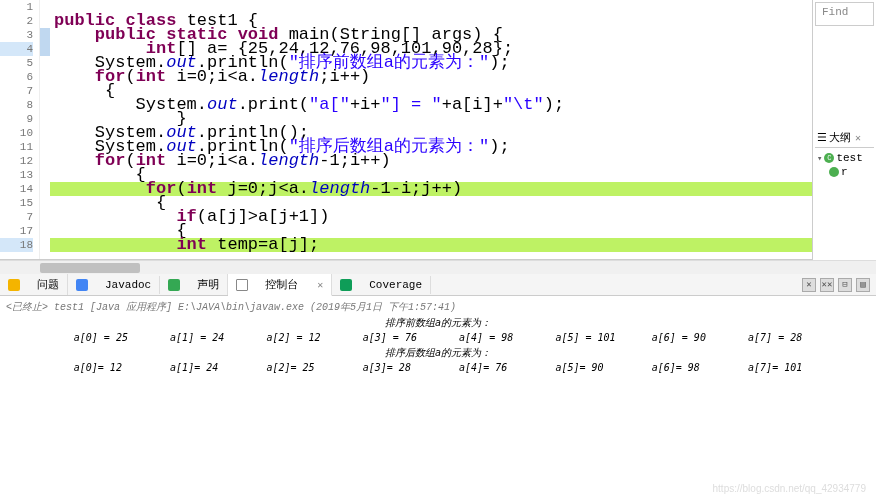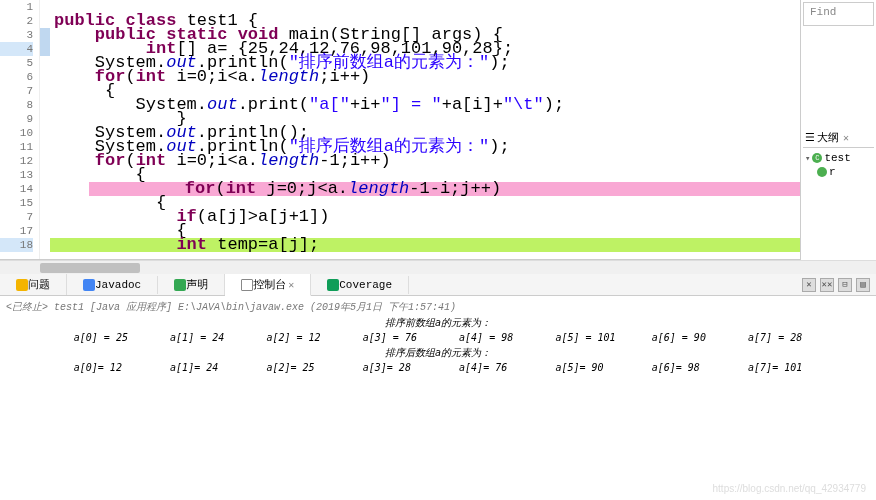--- a/index.html
+++ b/index.html
@@ -6,43 +6,43 @@
 body { font-family: Consolas, "Courier New", monospace; font-size: 12px; background: #fff; width: 876px; height: 500px; overflow: hidden; position: relative; }
 .editor-area { display: flex; height: 260px; border-bottom: 1px solid #ccc; }
 .gutter { width: 40px; background: #fff; border-right: 1px solid #eee; text-align: right; padding-right: 6px; color: #787878; font-size: 11px; line-height: 14px; }
 .gutter .ln { height: 14px; }
 .gutter .hl { background: #d4e7f9; }
 .marker-col { width: 10px; background: #fff; }
 .marker-col .m { height: 14px; }
 .marker-col .blue { background: #c0d8f0; }
 .code { flex: 1; font-size: 17px; line-height: 14px; position: relative; overflow: hidden; }
 .code .line { height: 14px; white-space: pre; padding-left: 4px; }
-.code .line.cursor { background: #f9a8d4; margin-left: 39px; }
+.code .line.cursor { background: #bef264; }
 .code .line.sel { background: #bef264; }
 .kw { color: #7f0055; font-weight: bold; }
 .str { color: #2a00ff; }
 .fld { color: #0000c0; font-style: italic; }
 .cls { color: #000; }
 .sb-right { width: 18px; background: #f0f0f0; border-left: 1px solid #ddd; position: relative; }
 .sb-thumb { position: absolute; top: 10px; left: 3px; width: 12px; height: 40px; background: #c0c0c0; border-radius: 2px; }
 .ovmarks { width: 12px; background: #fff; border-left: 1px solid #eee; position: relative; }
 .ovmarks .mk { position: absolute; width: 8px; height: 4px; left: 2px; background: #787878; }
 .hscroll { height: 14px; background: #f0f0f0; border-top: 1px solid #ddd; position: relative; }
 .hscroll .th { position: absolute; left: 40px; width: 100px; height: 10px; top: 2px; background: #c0c0c0; border-radius: 2px; }
-.side-panel { position: absolute; right: 0; top: 0; width: 76px; height: 260px; border-left: 1px solid #ccc; background: #fff; }
+.side-panel { position: absolute; right: 0; top: 0; width: 64px; height: 260px; border-left: 1px solid #ccc; background: #fff; }
 .find-box { height: 24px; border: 1px solid #ccc; margin: 2px; padding: 3px 6px; color: #888; font-size: 11px; }
 .outline { margin-top: 100px; padding: 2px; font-size: 11px; }
 .outline-tab { display: flex; align-items: center; gap: 2px; padding: 2px; border-bottom: 1px solid #ccc; }
 .outline-tree { padding: 4px 2px; }
 .tree-row { display: flex; align-items: center; gap: 2px; margin-bottom: 2px; }
 .expander { color: #666; font-size: 9px; cursor: pointer; }
 .ico-c { width: 10px; height: 10px; border-radius: 50%; background: #4caf50; display: inline-block; font-size: 7px; color: #fff; text-align: center; line-height: 10px; }
 .ico-m { width: 10px; height: 10px; border-radius: 50%; background: #4caf50; display: inline-block; }
 .tabs-row { display: flex; align-items: center; height: 22px; border-bottom: 1px solid #ccc; background: #f5f5f5; font-size: 11px; }
-.tab { padding: 3px 16px; display: flex; align-items: center; gap: 0; border-right: 1px solid #ddd; cursor: pointer; }
+.tab { padding: 3px 8px; display: flex; align-items: center; gap: 17px; border-right: 1px solid #ddd; cursor: pointer; }
 .tab.active { background: #fff; border-bottom: 1px solid #fff; margin-bottom: -1px; }
 .tab-ico { width: 12px; height: 12px; display: inline-block; }
 .ico-warn { background: #f4b400; border-radius: 2px; }
 .ico-jdoc { background: #4285f4; border-radius: 2px; }
 .ico-decl { background: #34a853; border-radius: 2px; }
 .ico-con { background: #fff; border: 1px solid #888; border-radius: 1px; }
 .ico-cov { background: #0f9d58; border-radius: 2px; }
 .tab-tools { margin-left: auto; display: flex; gap: 4px; padding-right: 6px; }
 .tool-btn { width: 14px; height: 14px; background: #ddd; border: 1px solid #aaa; cursor: pointer; font-size: 9px; text-align: center; line-height: 12px; color: #555; }
 .console { padding: 4px 6px; font-size: 10px; line-height: 15px; font-style: italic; }

